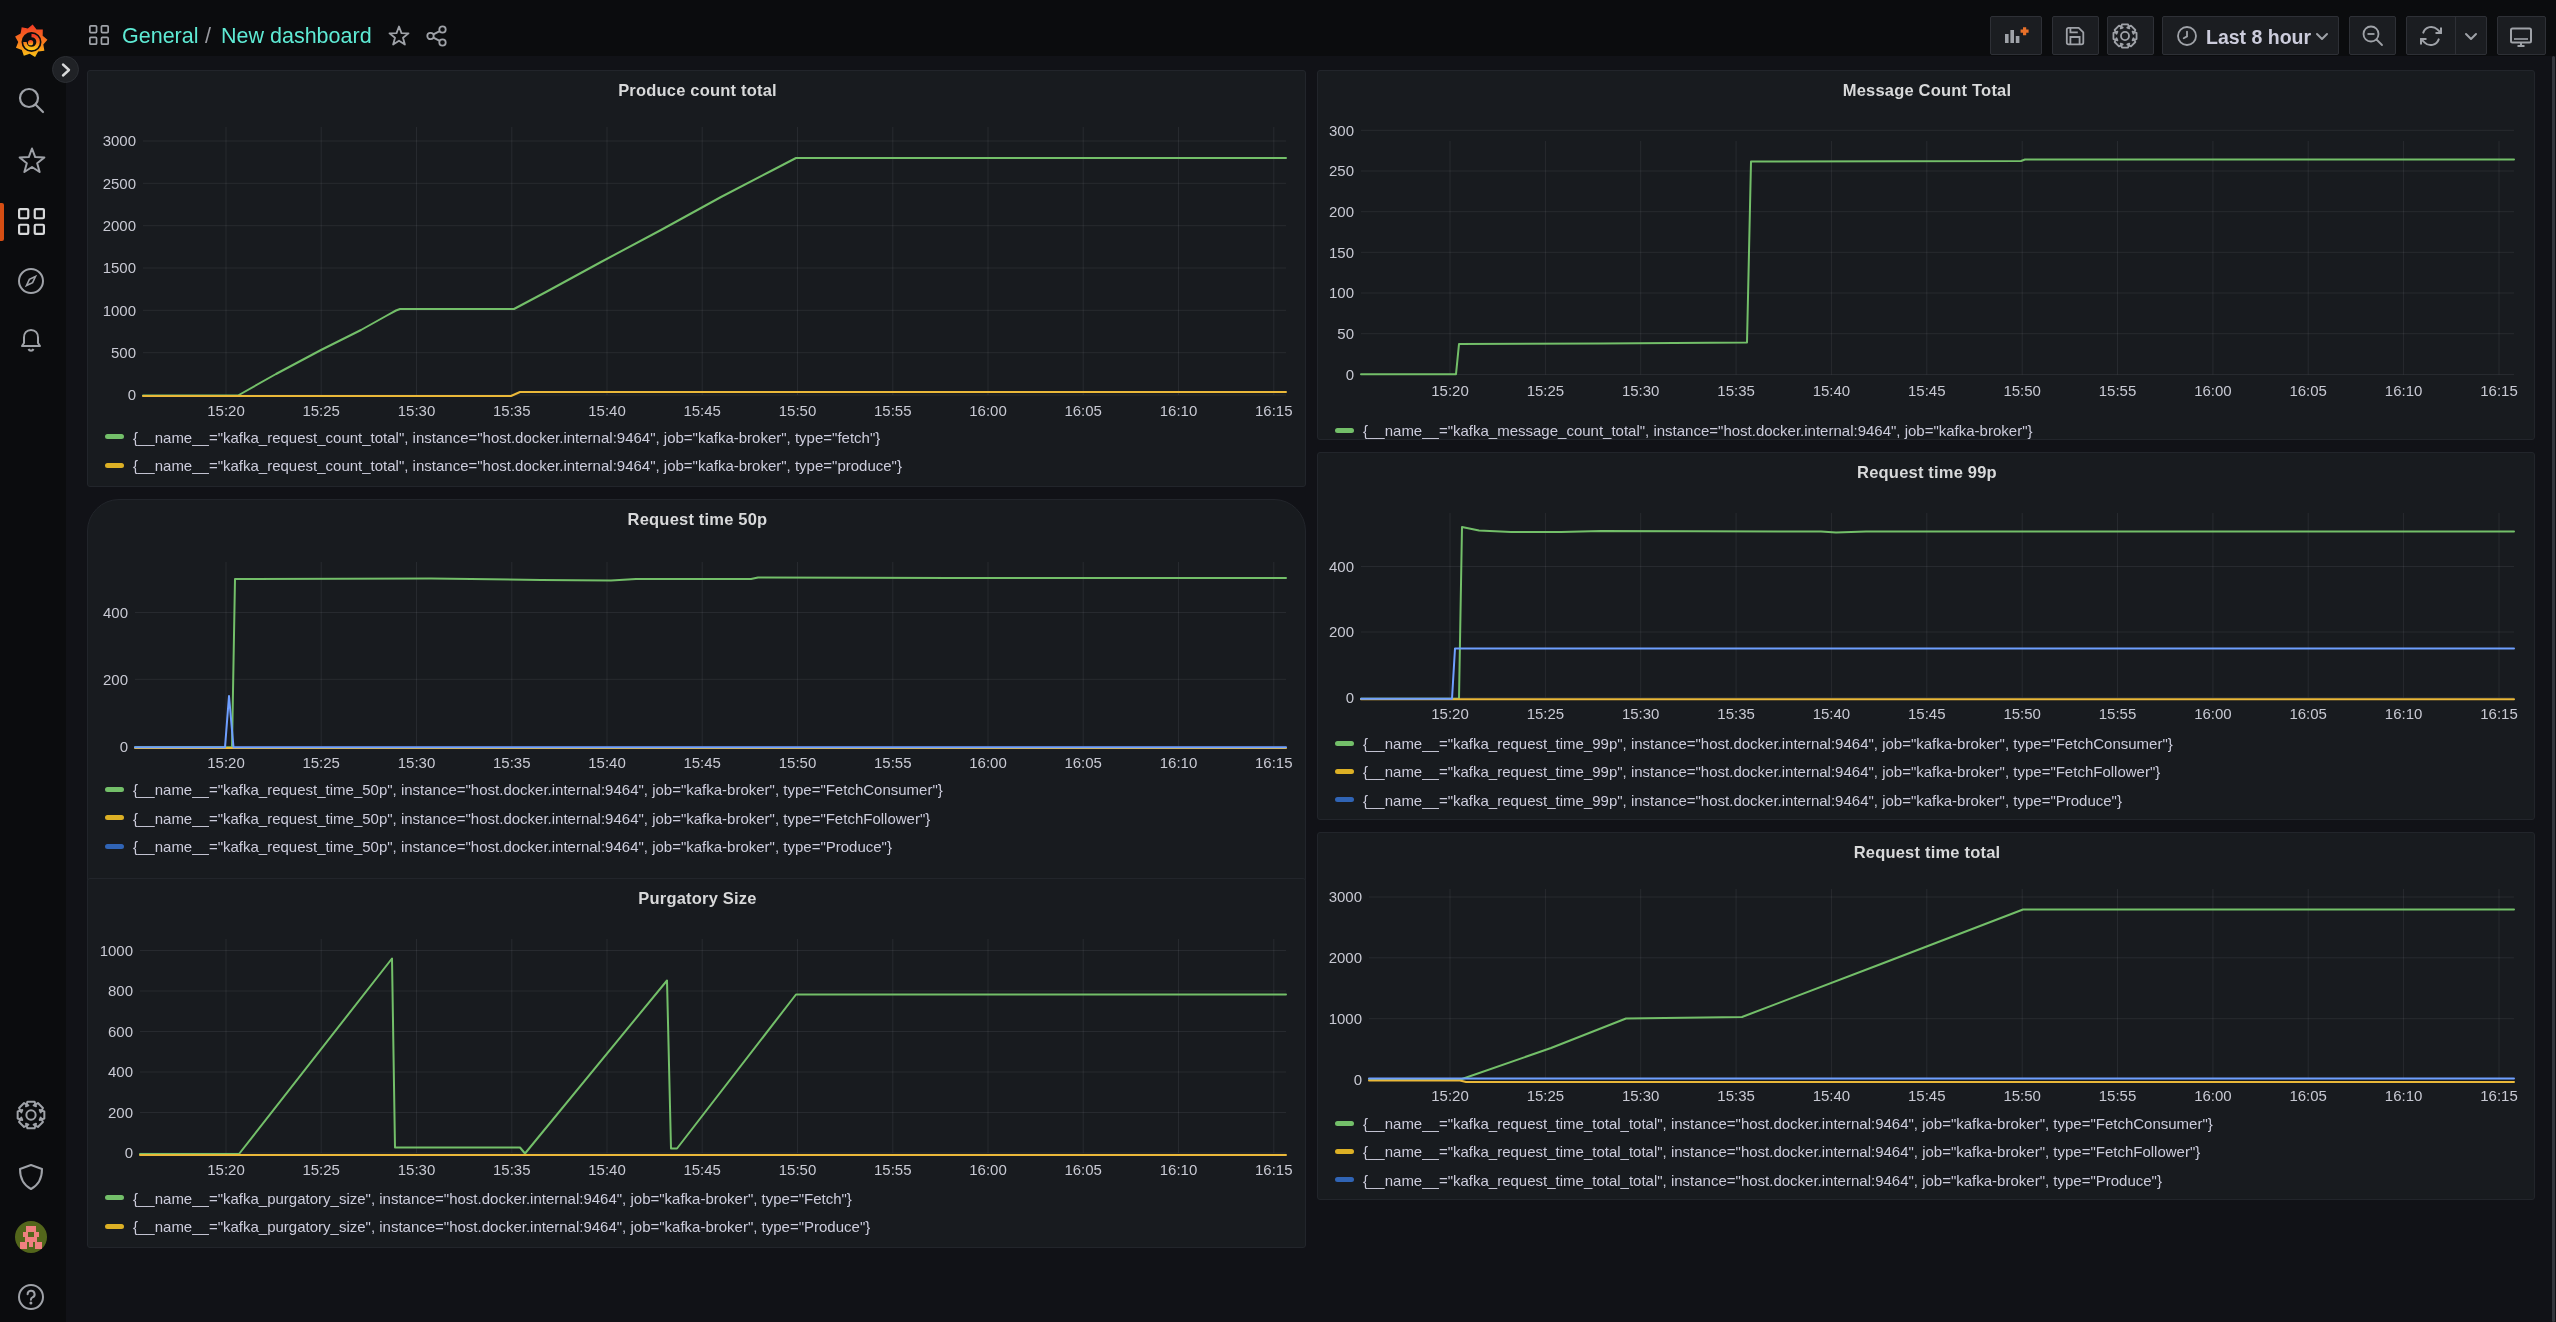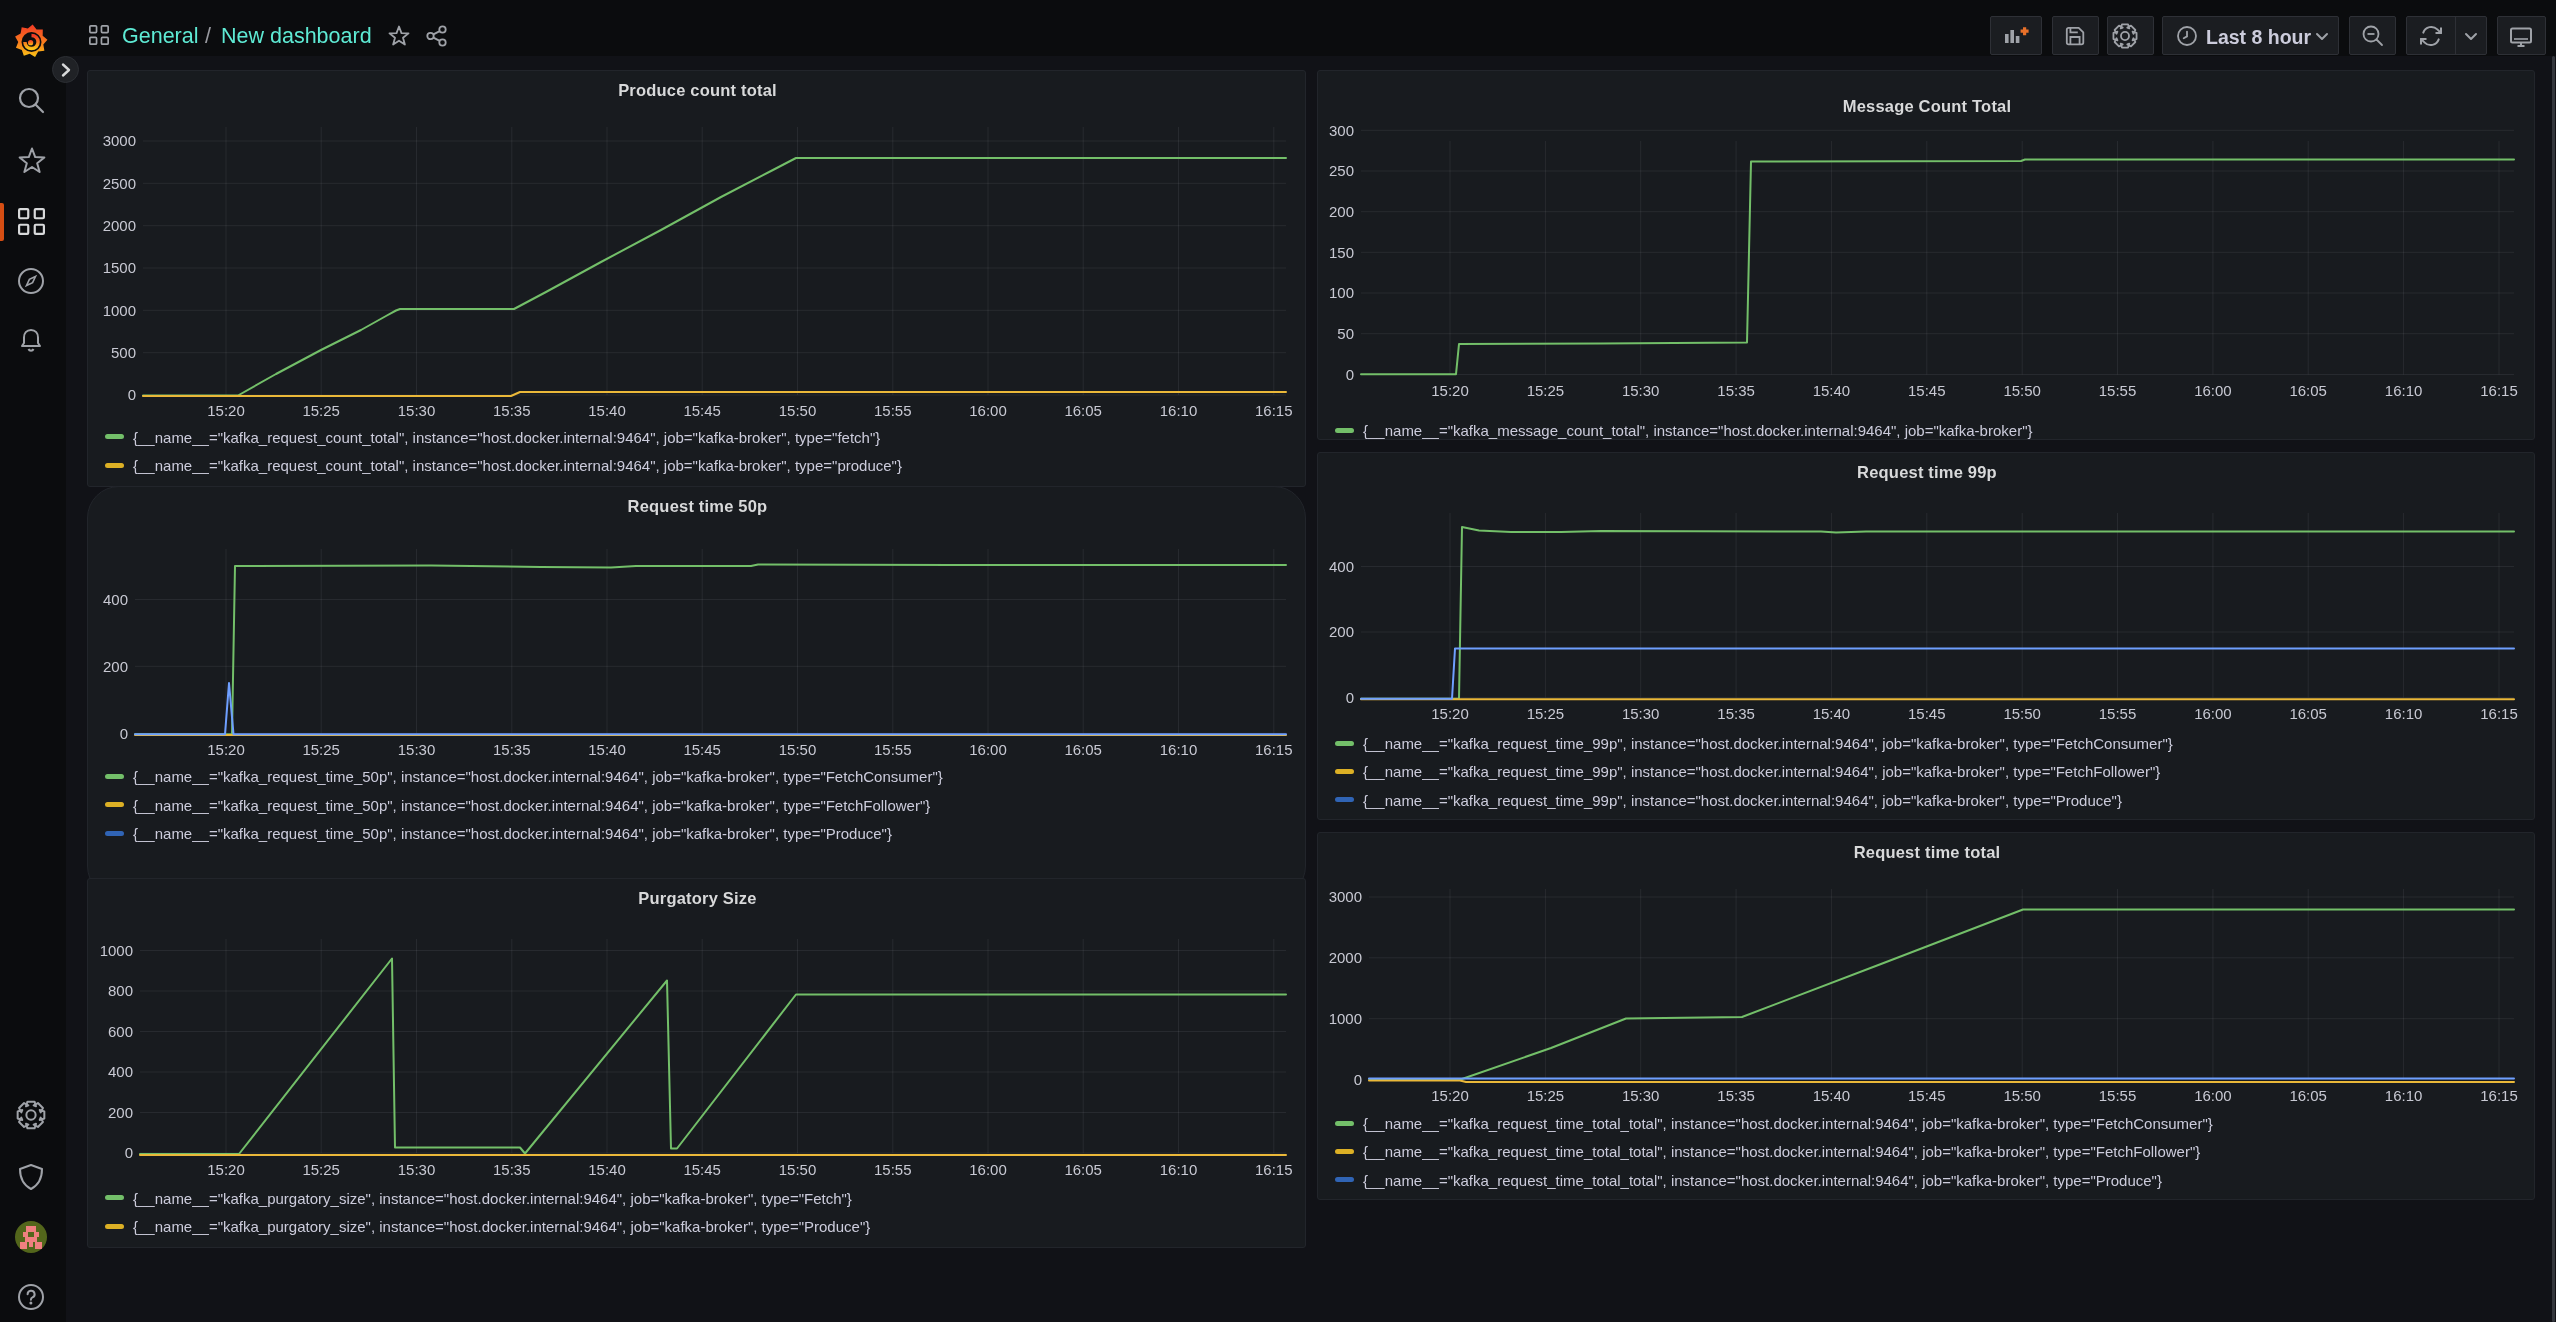--- a/index.html
+++ b/index.html
@@ -69,21 +69,21 @@
       <text x="900.0" y="345.3" text-anchor="middle" class="tick">16:00</text>
       <text x="995.2" y="345.3" text-anchor="middle" class="tick">16:05</text>
       <text x="1090.5" y="345.3" text-anchor="middle" class="tick">16:10</text>
       <text x="1185.8" y="345.3" text-anchor="middle" class="tick">16:15</text>
       <polyline points="55.0,324.5 150.0,324.5 188.0,303.0 233.0,279.0 273.0,259.0 298.0,245.0 308.0,239.5 312.0,238.0 426.0,238.0 458.0,221.0 513.0,191.0 573.0,159.0 633.0,126.0 683.0,100.0 708.0,87.0 1198.0,87.0" fill="none" stroke="#73bf69" stroke-width="2" stroke-linejoin="round" stroke-linecap="round"></polyline>
       <polyline points="55.0,325.0 423.0,325.0 432.0,321.0 1198.0,321.0" fill="none" stroke="#eab839" stroke-width="2" stroke-linejoin="round" stroke-linecap="round"></polyline>
     </svg>
     <div class="lrow" style="left:17px;top:354.5px;"><span class="sw" style="background:#73bf69"></span><span class="ltxt">{__name__="kafka_request_count_total", instance="host.docker.internal:9464", job="kafka-broker", type="fetch"}</span></div>
     <div class="lrow" style="left:17px;top:383.0px;"><span class="sw" style="background:#dcb025"></span><span class="ltxt">{__name__="kafka_request_count_total", instance="host.docker.internal:9464", job="kafka-broker", type="produce"}</span></div>
   </div>
-<div class="panel" style="left:87px;top:486px;width:1219px;height:412px;border-radius:32px;">
+<div class="panel" style="left:87px;top:499px;width:1219px;height:412px;border-radius:32px;">
     <div class="ptitle" style="top:10px;width:1219px;">Request time 50p</div>
     <svg class="chart" width="1219" height="367" viewBox="0 0 1219 367" style="left:0;top:0;">
       <line x1="47" y1="112.5" x2="1198" y2="112.5" stroke="rgba(204,204,220,0.085)" stroke-width="1"></line>
       <line x1="47" y1="179.3" x2="1198" y2="179.3" stroke="rgba(204,204,220,0.085)" stroke-width="1"></line>
       <line x1="47" y1="246.3" x2="1198" y2="246.3" stroke="rgba(204,204,220,0.085)" stroke-width="1"></line>
       <line x1="138.0" y1="62" x2="138.0" y2="246.3" stroke="rgba(204,204,220,0.085)" stroke-width="1"></line>
       <line x1="233.2" y1="62" x2="233.2" y2="246.3" stroke="rgba(204,204,220,0.085)" stroke-width="1"></line>
       <line x1="328.5" y1="62" x2="328.5" y2="246.3" stroke="rgba(204,204,220,0.085)" stroke-width="1"></line>
       <line x1="423.8" y1="62" x2="423.8" y2="246.3" stroke="rgba(204,204,220,0.085)" stroke-width="1"></line>
       <line x1="519.0" y1="62" x2="519.0" y2="246.3" stroke="rgba(204,204,220,0.085)" stroke-width="1"></line>
@@ -156,21 +156,21 @@
       <text x="995.2" y="296.3" text-anchor="middle" class="tick">16:05</text>
       <text x="1090.5" y="296.3" text-anchor="middle" class="tick">16:10</text>
       <text x="1185.8" y="296.3" text-anchor="middle" class="tick">16:15</text>
       <polyline points="52.0,275.0 151.0,275.0 304.0,79.5 307.0,268.5 432.0,268.5 437.0,274.5 579.0,101.5 583.0,269.5 589.0,269.5 708.0,115.5 1198.0,115.5" fill="none" stroke="#73bf69" stroke-width="2" stroke-linejoin="round" stroke-linecap="round"></polyline>
       <polyline points="52.0,276.0 1198.0,276.0" fill="none" stroke="#eab839" stroke-width="2" stroke-linejoin="round" stroke-linecap="round"></polyline>
     </svg>
     <div class="lrow" style="left:17px;top:307.6px;"><span class="sw" style="background:#73bf69"></span><span class="ltxt">{__name__="kafka_purgatory_size", instance="host.docker.internal:9464", job="kafka-broker", type="Fetch"}</span></div>
     <div class="lrow" style="left:17px;top:336.0px;"><span class="sw" style="background:#dcb025"></span><span class="ltxt">{__name__="kafka_purgatory_size", instance="host.docker.internal:9464", job="kafka-broker", type="Produce"}</span></div>
   </div>
 <div class="panel" style="left:1317px;top:70px;width:1218px;height:370px;">
-    <div class="ptitle" style="top:10px;width:1218px;margin-top:16px;">Message Count Total</div>
+    <div class="ptitle" style="top:10px;width:1218px;">Message Count Total</div>
     <svg class="chart" width="1218" height="370" viewBox="0 0 1218 370" style="left:0;top:0;">
       <line x1="43" y1="59.3" x2="1196" y2="59.3" stroke="rgba(204,204,220,0.085)" stroke-width="1"></line>
       <line x1="43" y1="100.0" x2="1196" y2="100.0" stroke="rgba(204,204,220,0.085)" stroke-width="1"></line>
       <line x1="43" y1="140.7" x2="1196" y2="140.7" stroke="rgba(204,204,220,0.085)" stroke-width="1"></line>
       <line x1="43" y1="181.3" x2="1196" y2="181.3" stroke="rgba(204,204,220,0.085)" stroke-width="1"></line>
       <line x1="43" y1="222.0" x2="1196" y2="222.0" stroke="rgba(204,204,220,0.085)" stroke-width="1"></line>
       <line x1="43" y1="262.7" x2="1196" y2="262.7" stroke="rgba(204,204,220,0.085)" stroke-width="1"></line>
       <line x1="43" y1="303.5" x2="1196" y2="303.5" stroke="rgba(204,204,220,0.085)" stroke-width="1"></line>
       <line x1="132.0" y1="70" x2="132.0" y2="303.5" stroke="rgba(204,204,220,0.085)" stroke-width="1"></line>
       <line x1="227.4" y1="70" x2="227.4" y2="303.5" stroke="rgba(204,204,220,0.085)" stroke-width="1"></line>

